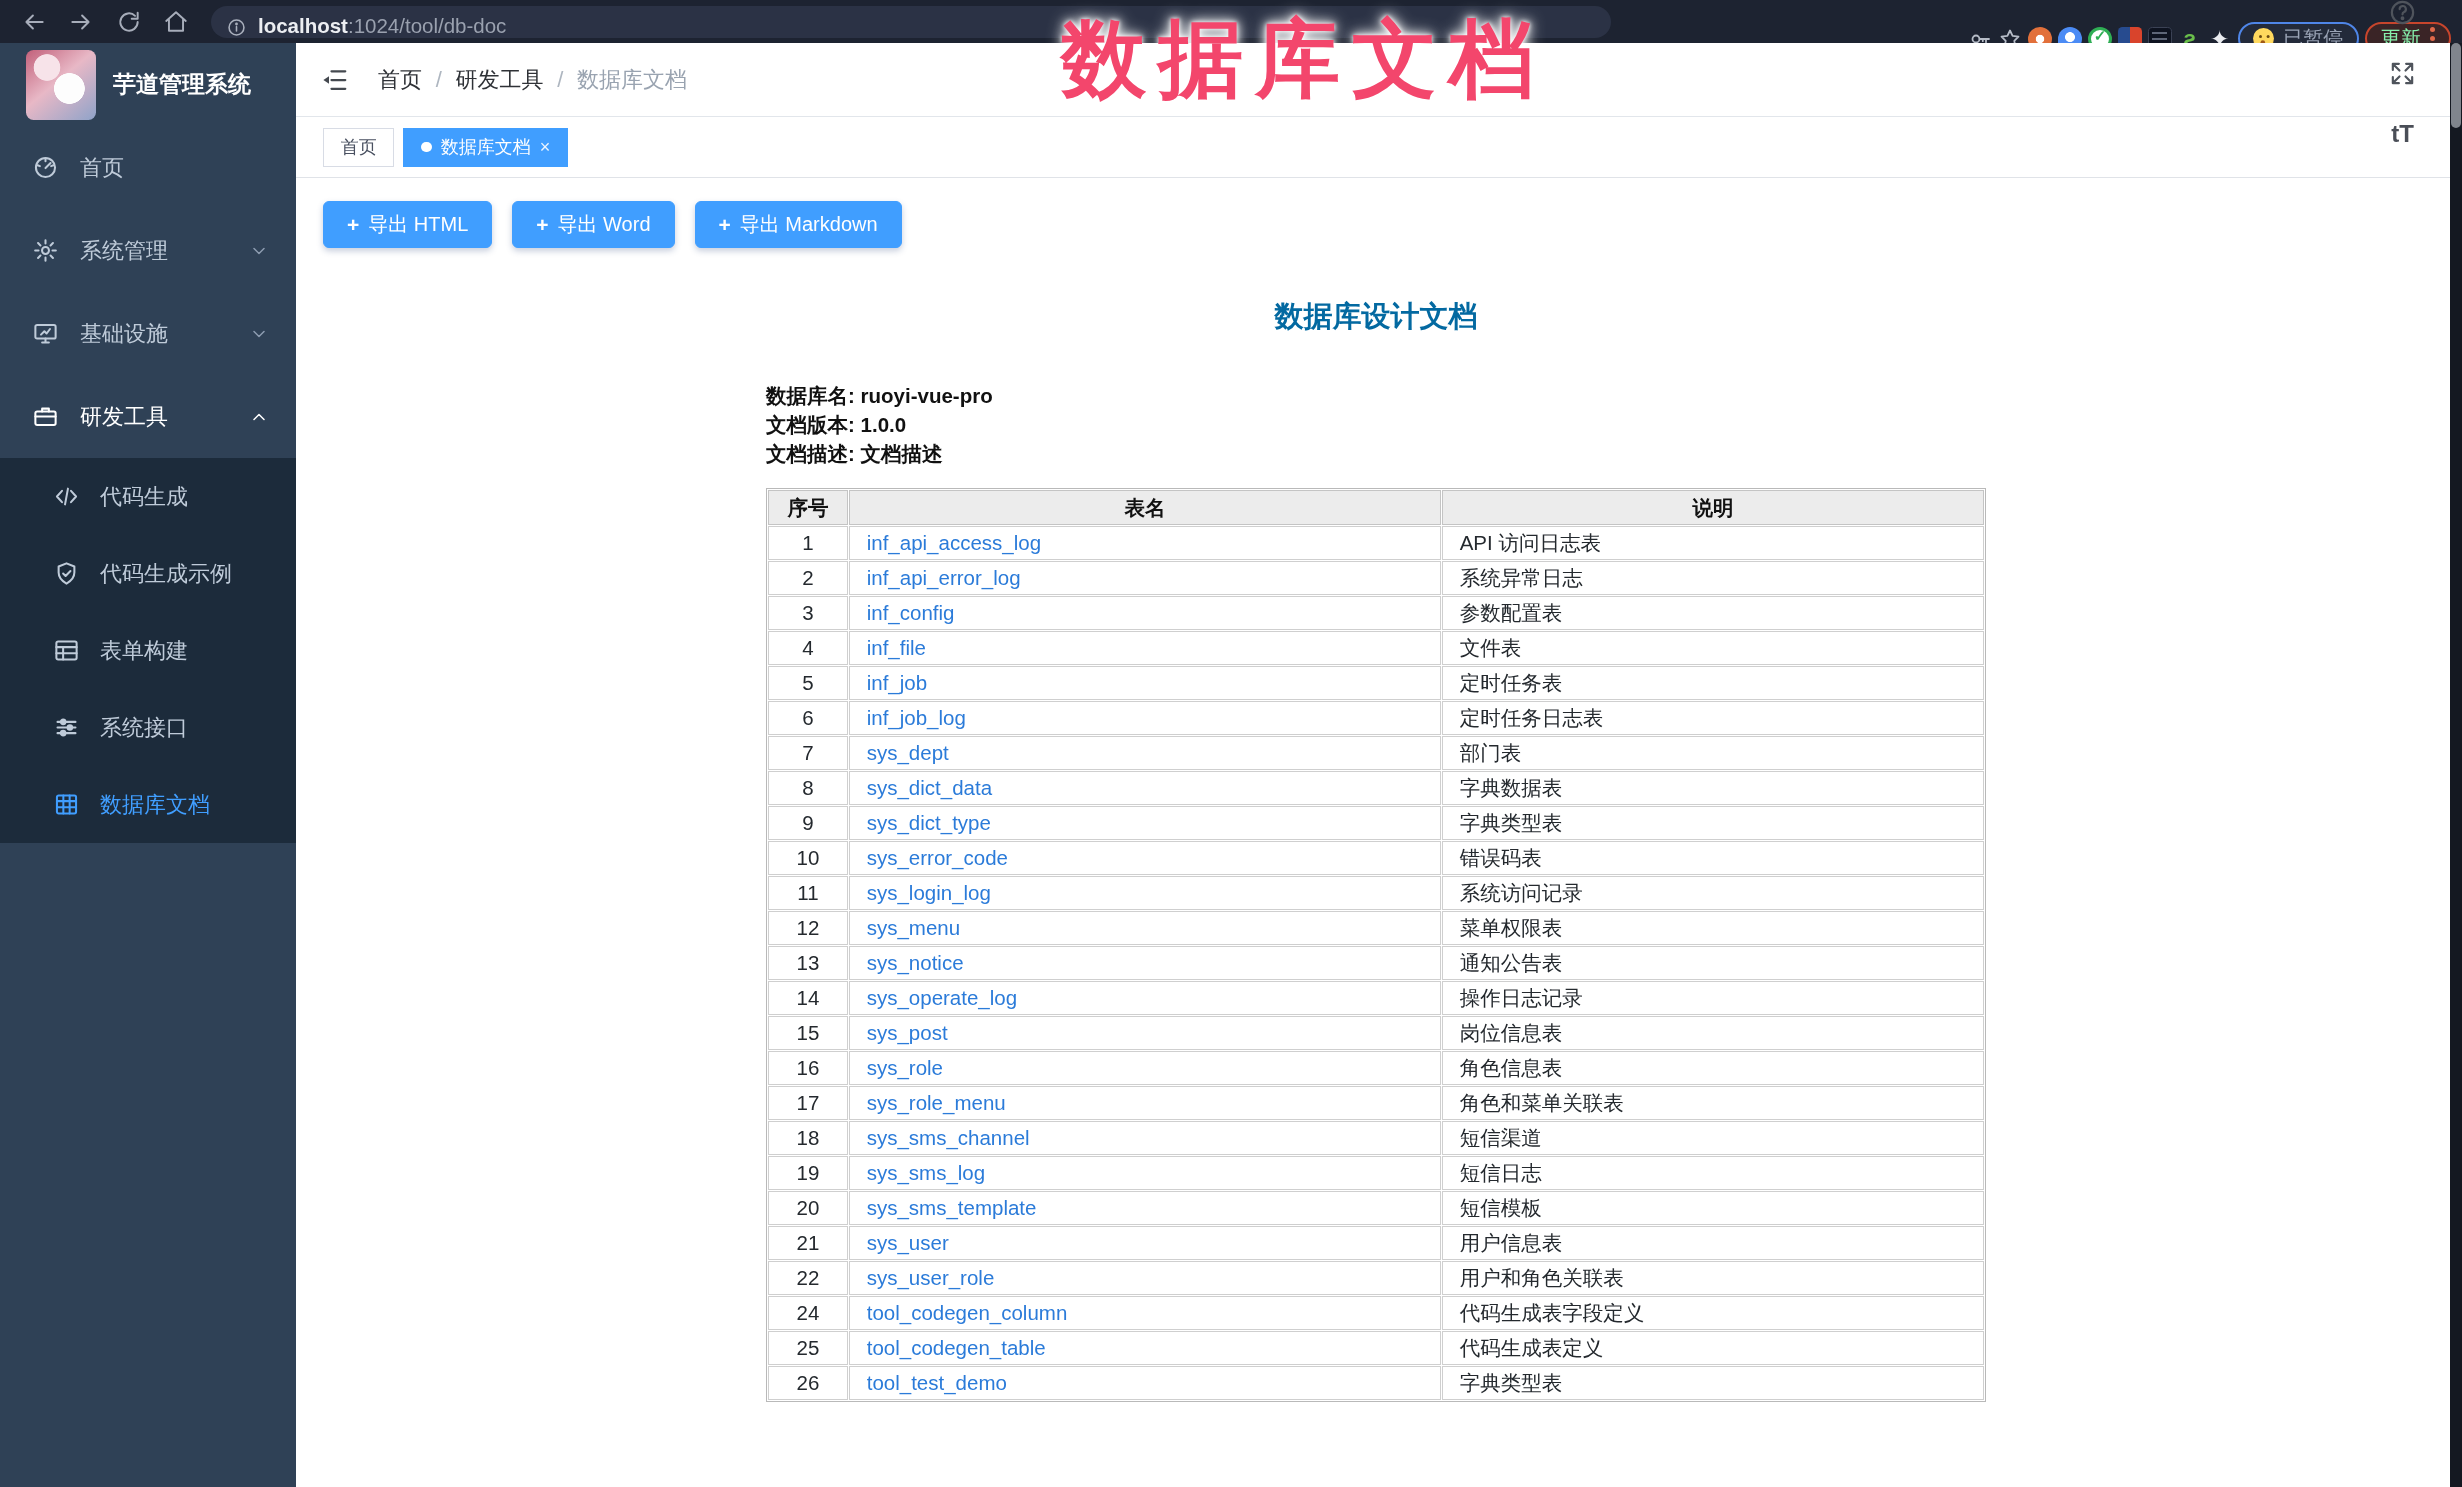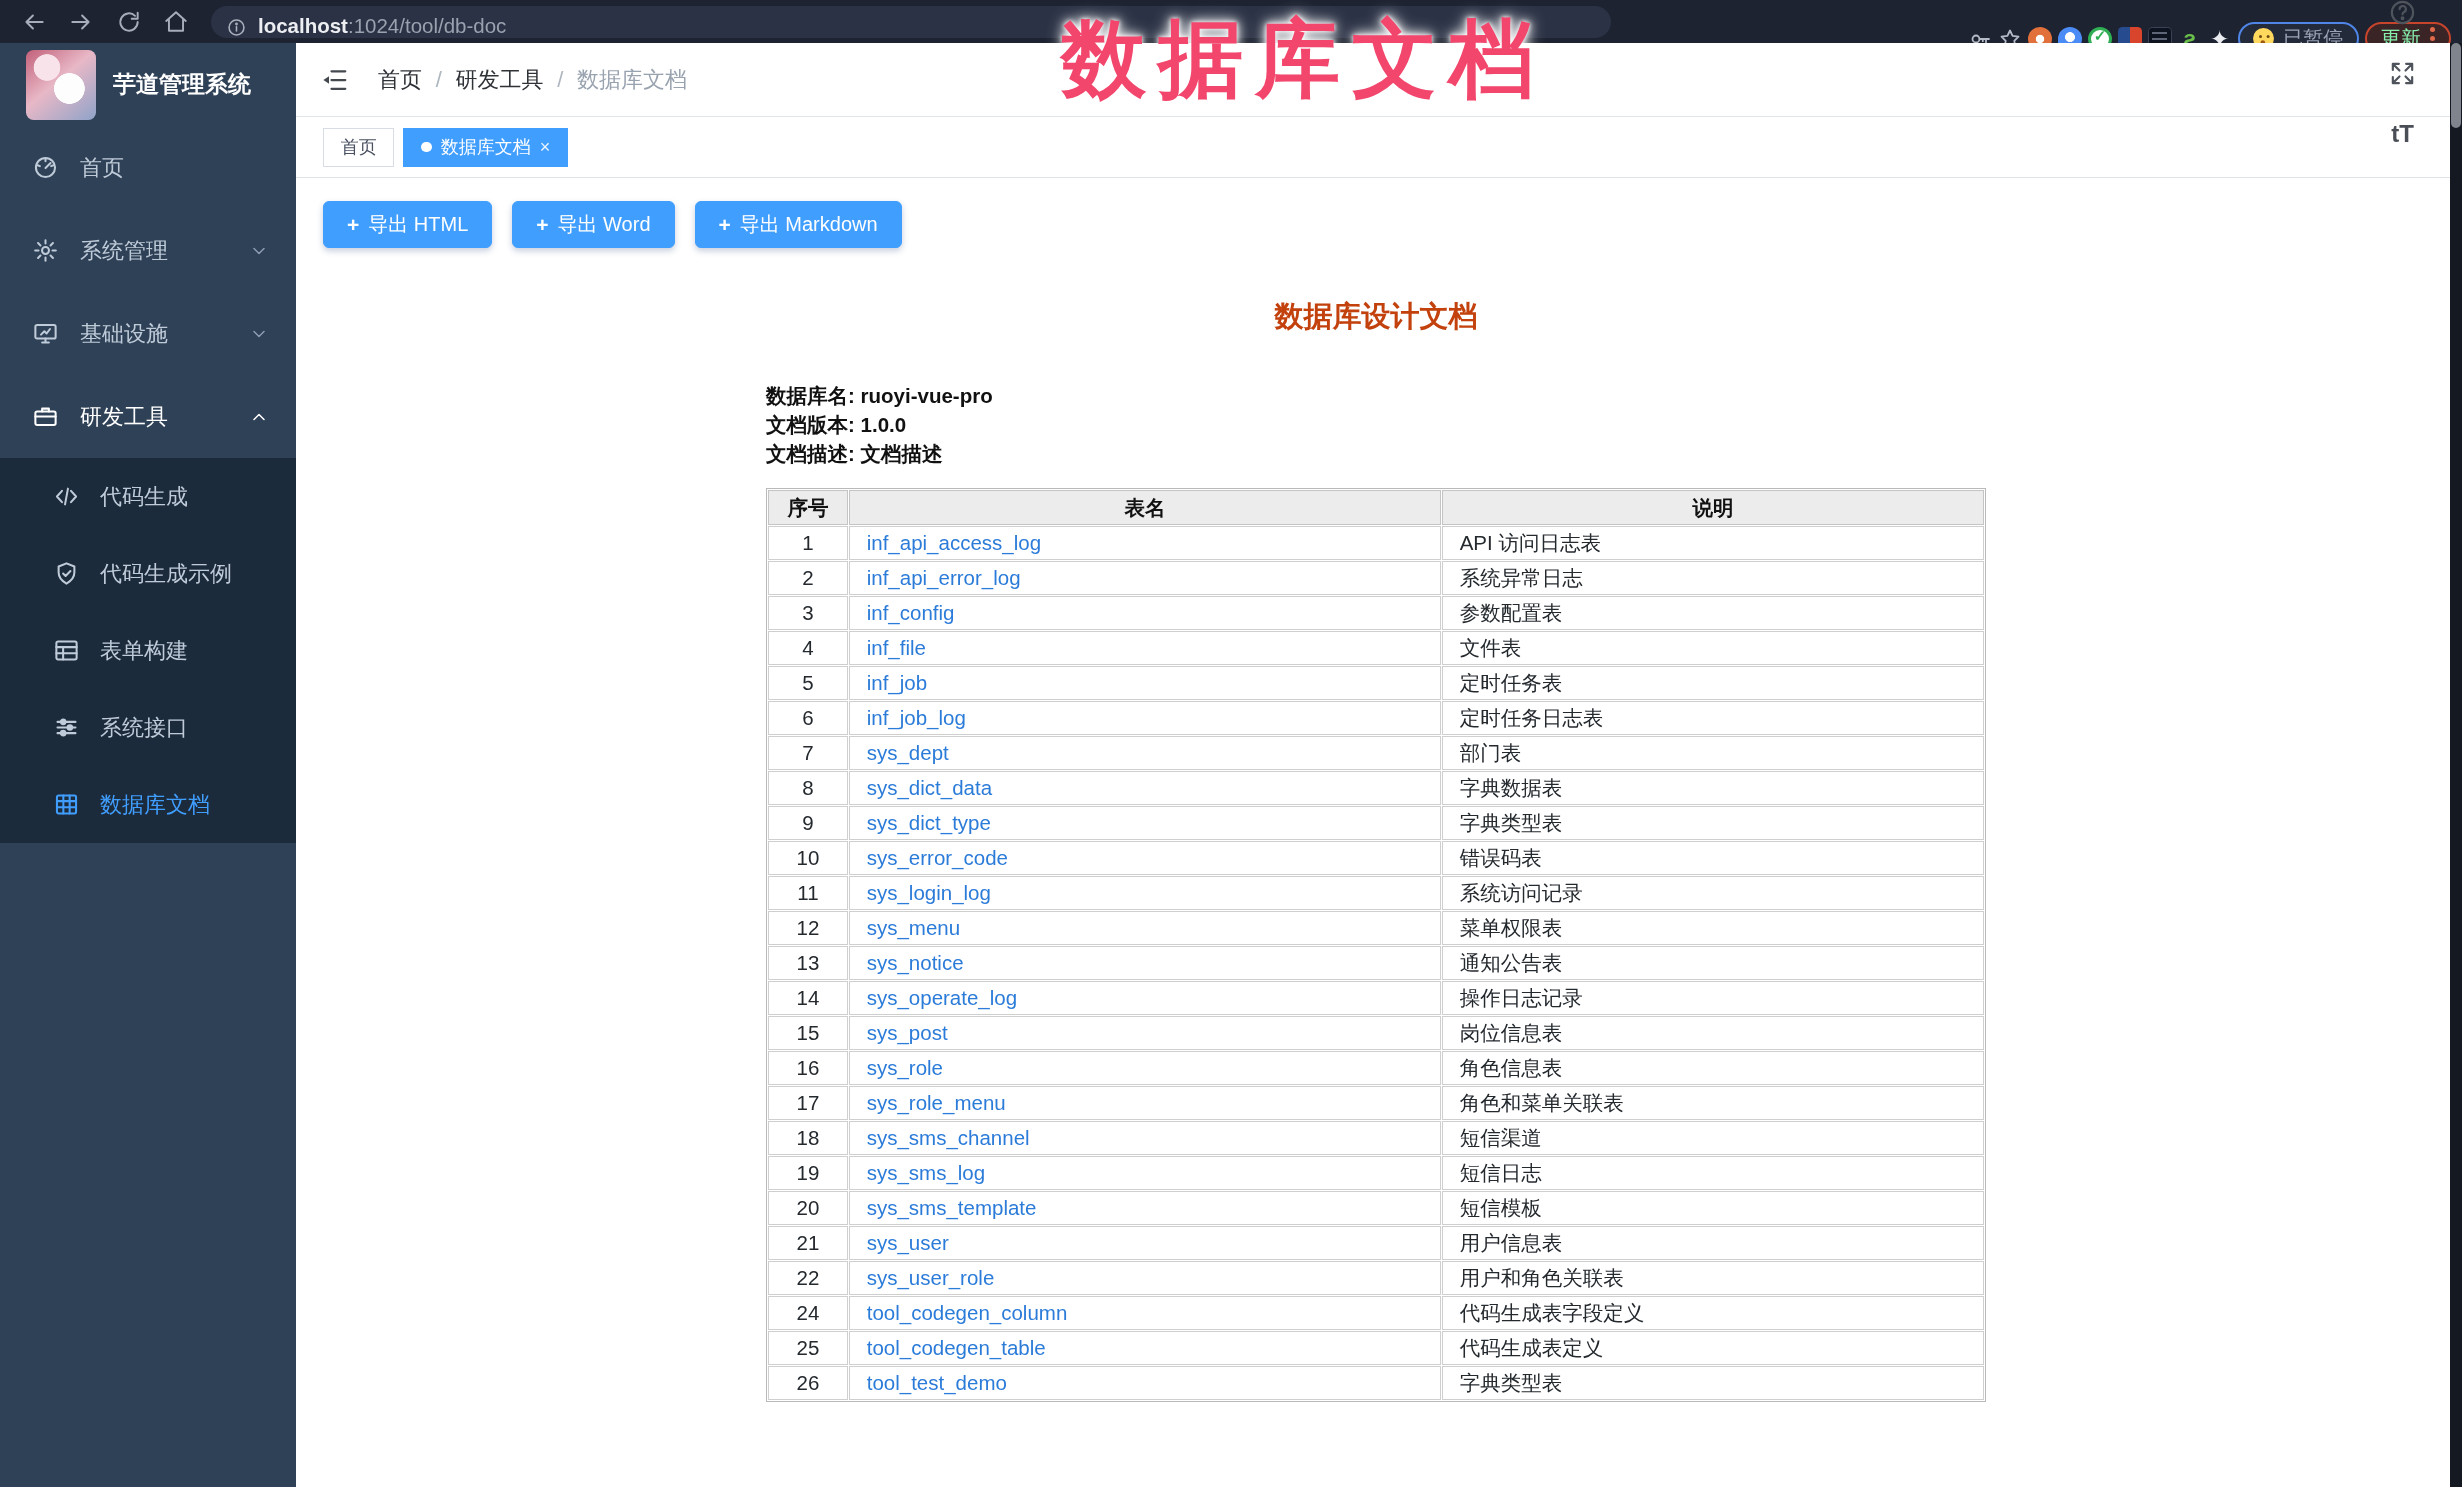--- a/index.html
+++ b/index.html
@@ -79,21 +79,21 @@
   .tag.active{background:#409eff;border-color:#409eff;color:#fff;}
   .tag .dot{width:10.6px;height:10.6px;border-radius:50%;background:#fff;flex:none;}
   .tag .close{font-size:18px;line-height:1;opacity:.9;cursor:pointer;}
 
   .content{position:relative;height:1309px;background:#fff;overflow:hidden;}
   .btn-row{margin:23px 0 0 27px;display:flex;gap:20px;}
   .btn-primary{display:inline-flex;align-items:center;gap:9px;height:47px;padding:0 23px;background:#409eff;color:#fff;border:0.8px solid #409eff;border-radius:6px;font-size:20px;cursor:pointer;box-shadow:0 3px 6px rgba(30,60,120,.25);font-family:"Liberation Sans",sans-serif;}
   .btn-plus{font-size:21px;font-weight:bold;}
 
   .doc{margin-left:470px;width:1220px;color:#1b1b1b;}
-  .doc-title{margin:49px 0 0;font-size:29px;font-weight:bold;text-align:center;color:#c2410c;}
+  .doc-title{margin:49px 0 0;font-size:29px;font-weight:bold;text-align:center;color:#0369a1;}
   .meta{margin-top:44px;}
   .meta-line{font-size:20.5px;font-weight:bold;line-height:29px;color:#111;}
   .meta-line .meta-val{font-weight:bold;}
   table.doc-table{margin-top:20px;width:1220px;border-collapse:separate;border-spacing:1.5px;background:#fff;border:0.8px solid #b9b9b9;}
   .doc-table th{background:#ececec;border:0.8px solid #c4c4c4;font-size:20.5px;font-weight:bold;height:35px;color:#111;}
   .doc-table td{border:0.8px solid #cfcfcf;font-size:20.5px;height:34px;color:#24292e;padding:0 16.7px;}
   .doc-table td.c-idx{text-align:center;width:80px;padding:0;}
   .doc-table td.c-name{width:592px;}
   .doc-table a{color:#2b7bd9;text-decoration:none;cursor:pointer;}
 

